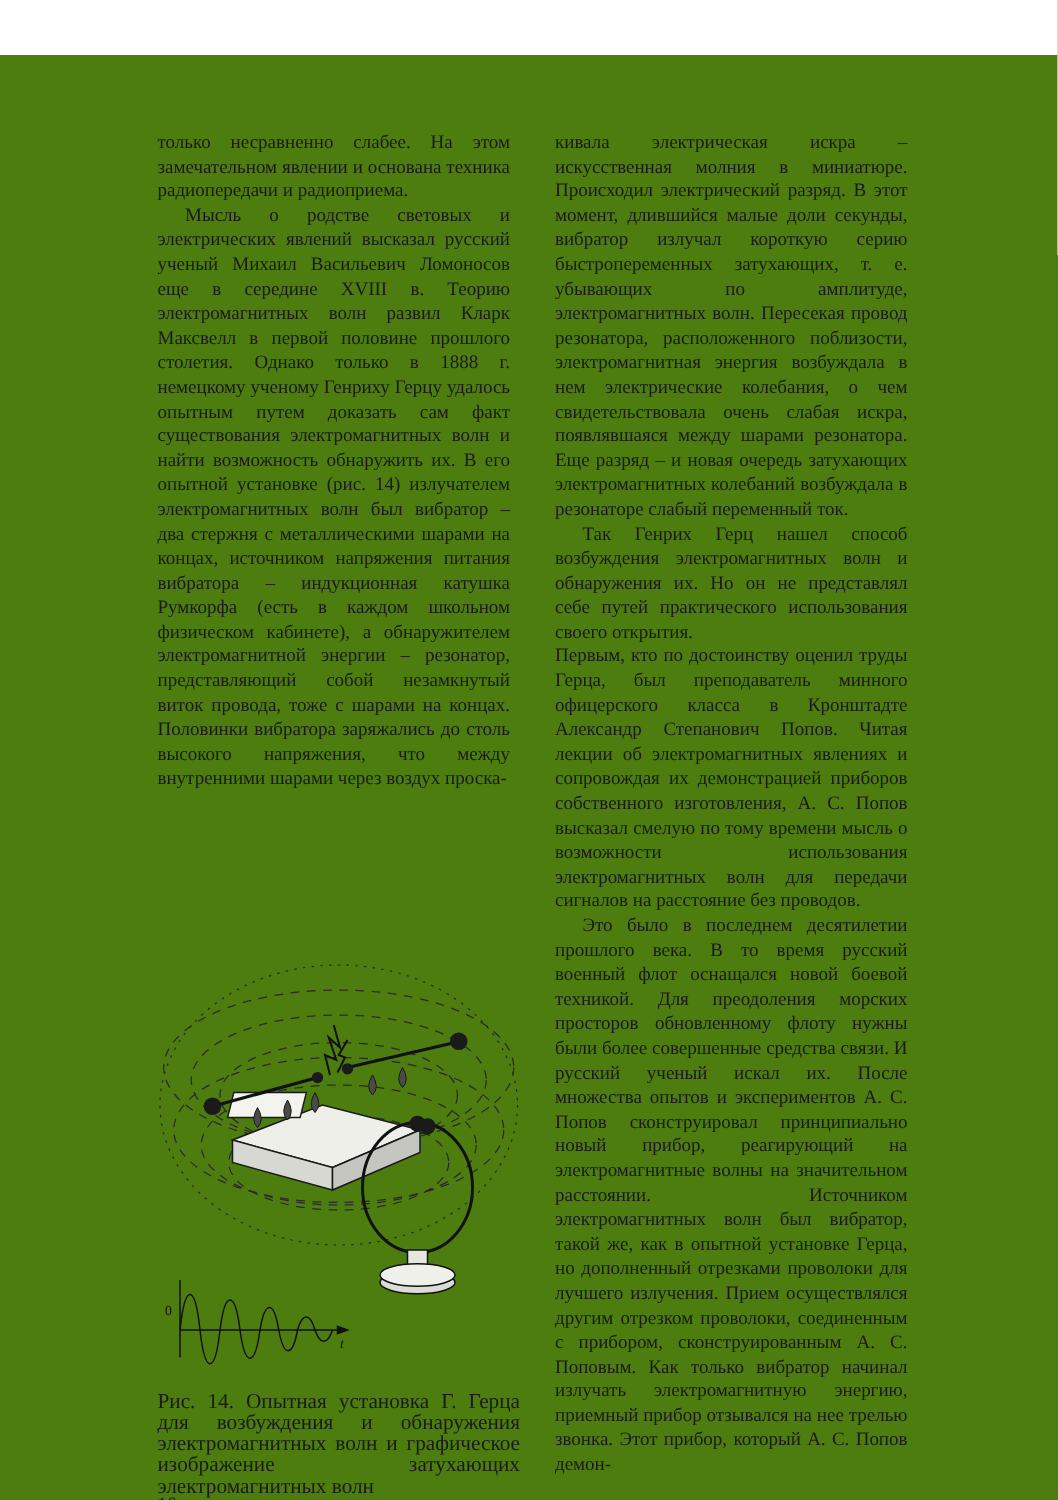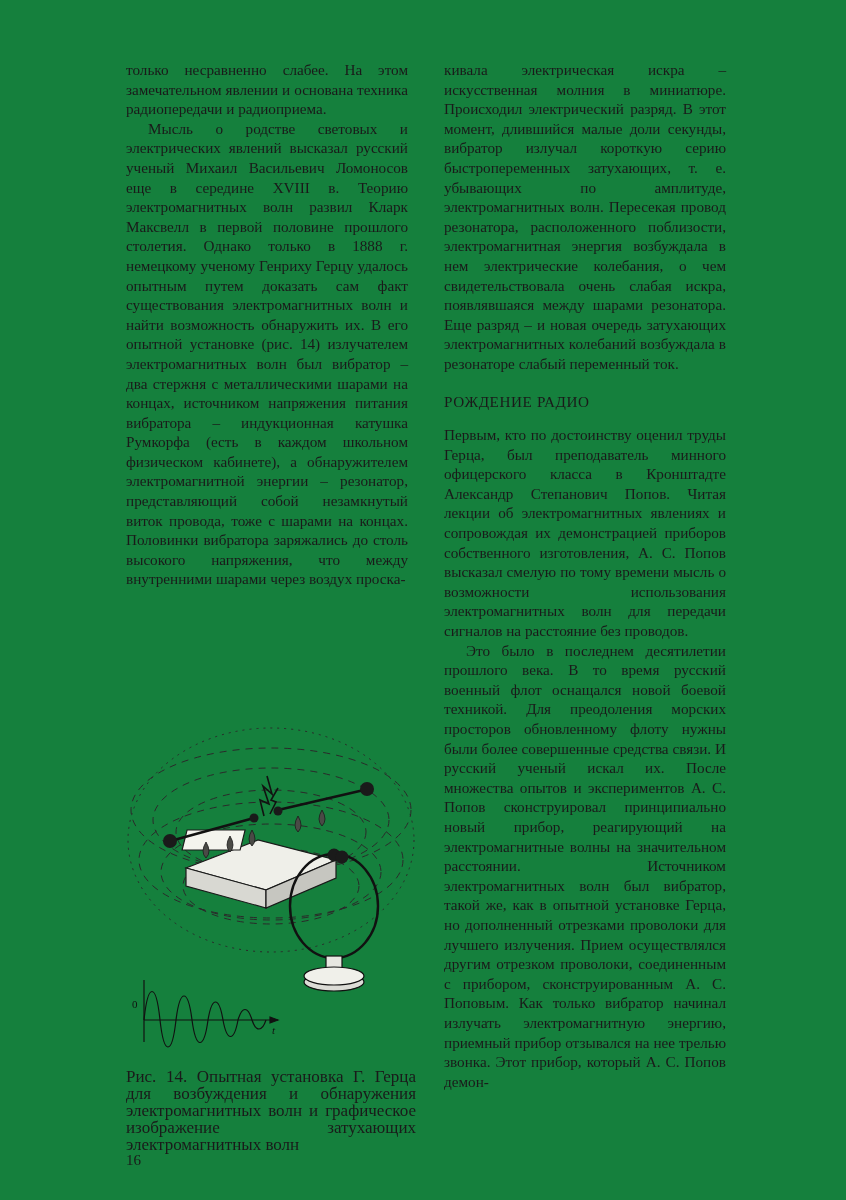--- a/index.html
+++ b/index.html
@@ -11,21 +11,22 @@
     width: 846px;
     height: 1200px;
     position: relative;
     font-family: "Liberation Serif", serif;
     color: #1a1a1a;
     overflow: hidden;
   }
   .page {
     position: absolute;
     inset: 0;
-    background: #15803d;
+    background: #4d7c0f;
+    margin-top: 44px;
   }
   .columns {
     position: absolute;
     left: 126px;
     top: 60px;
     width: 600px;
     display: flex;
     gap: 36px;
   }
   .col {
@@ -82,21 +83,21 @@
 
   <div class="columns">
 
     <div class="col">
       <p>только несравненно слабее. На этом замечательном явлении и основана техника радиопередачи и радиоприема.</p>
       <p class="indent">Мысль о родстве световых и электрических явлений высказал русский ученый Михаил Васильевич Ломоносов еще в середине XVIII в. Теорию электромагнитных волн развил Кларк Максвелл в первой половине прошлого столетия. Однако только в 1888 г. немецкому ученому Генриху Герцу удалось опытным путем доказать сам факт существования электромагнитных волн и найти возможность обнаружить их. В его опытной установке (рис. 14) излучателем электромагнитных волн был вибратор – два стержня с металлическими шарами на концах, источником напряжения питания вибратора – индукционная катушка Румкорфа (есть в каждом школьном физическом кабинете), а обнаружителем электромагнитной энергии – резонатор, представляющий собой незамкнутый виток провода, тоже с шарами на концах. Половинки вибратора заряжались до столь высокого напряжения, что между внутренними шарами через воздух проска-</p>
     </div>
 
     <div class="col">
       <p>кивала электрическая искра – искусственная молния в миниатюре. Происходил электрический разряд. В этот момент, длившийся малые доли секунды, вибратор излучал короткую серию быстропеременных затухающих, т. е. убывающих по амплитуде, электромагнитных волн. Пересекая провод резонатора, расположенного поблизости, электромагнитная энергия возбуждала в нем электрические колебания, о чем свидетельствовала очень слабая искра, появлявшаяся между шарами резонатора. Еще разряд – и новая очередь затухающих электромагнитных колебаний возбуждала в резонаторе слабый переменный ток.</p>
-      <p class="section-head">РОЖДЕНИЕ РАДИО</p>
+      <p class="indent">Так Генрих Герц нашел способ возбуждения электромагнитных волн и обнаружения их. Но он не представлял себе путей практического использования своего открытия.</p>
       <p>Первым, кто по достоинству оценил труды Герца, был преподаватель минного офицерского класса в Кронштадте Александр Степанович Попов. Читая лекции об электромагнитных явлениях и сопровождая их демонстрацией приборов собственного изготовления, А. С. Попов высказал смелую по тому времени мысль о возможности использования электромагнитных волн для передачи сигналов на расстояние без проводов.</p>
       <p class="indent">Это было в последнем десятилетии прошлого века. В то время русский военный флот оснащался новой боевой техникой. Для преодоления морских просторов обновленному флоту нужны были более совершенные средства связи. И русский ученый искал их. После множества опытов и экспериментов А. С. Попов сконструировал принципиально новый прибор, реагирующий на электромагнитные волны на значительном расстоянии. Источником электромагнитных волн был вибратор, такой же, как в опытной установке Герца, но дополненный отрезками проволоки для лучшего излучения. Прием осуществлялся другим отрезком проволоки, соединенным с прибором, сконструированным А. С. Поповым. Как только вибратор начинал излучать электромагнитную энергию, приемный прибор отзывался на нее трелью звонка. Этот прибор, который А. С. Попов демон-</p>
     </div>
 
   </div>
 
   <div class="figure-area">
     <svg width="290" height="380" viewBox="0 0 290 380" xmlns="http://www.w3.org/2000/svg">
       <g fill="none" stroke="#2a2a2a" stroke-width="1">
 

